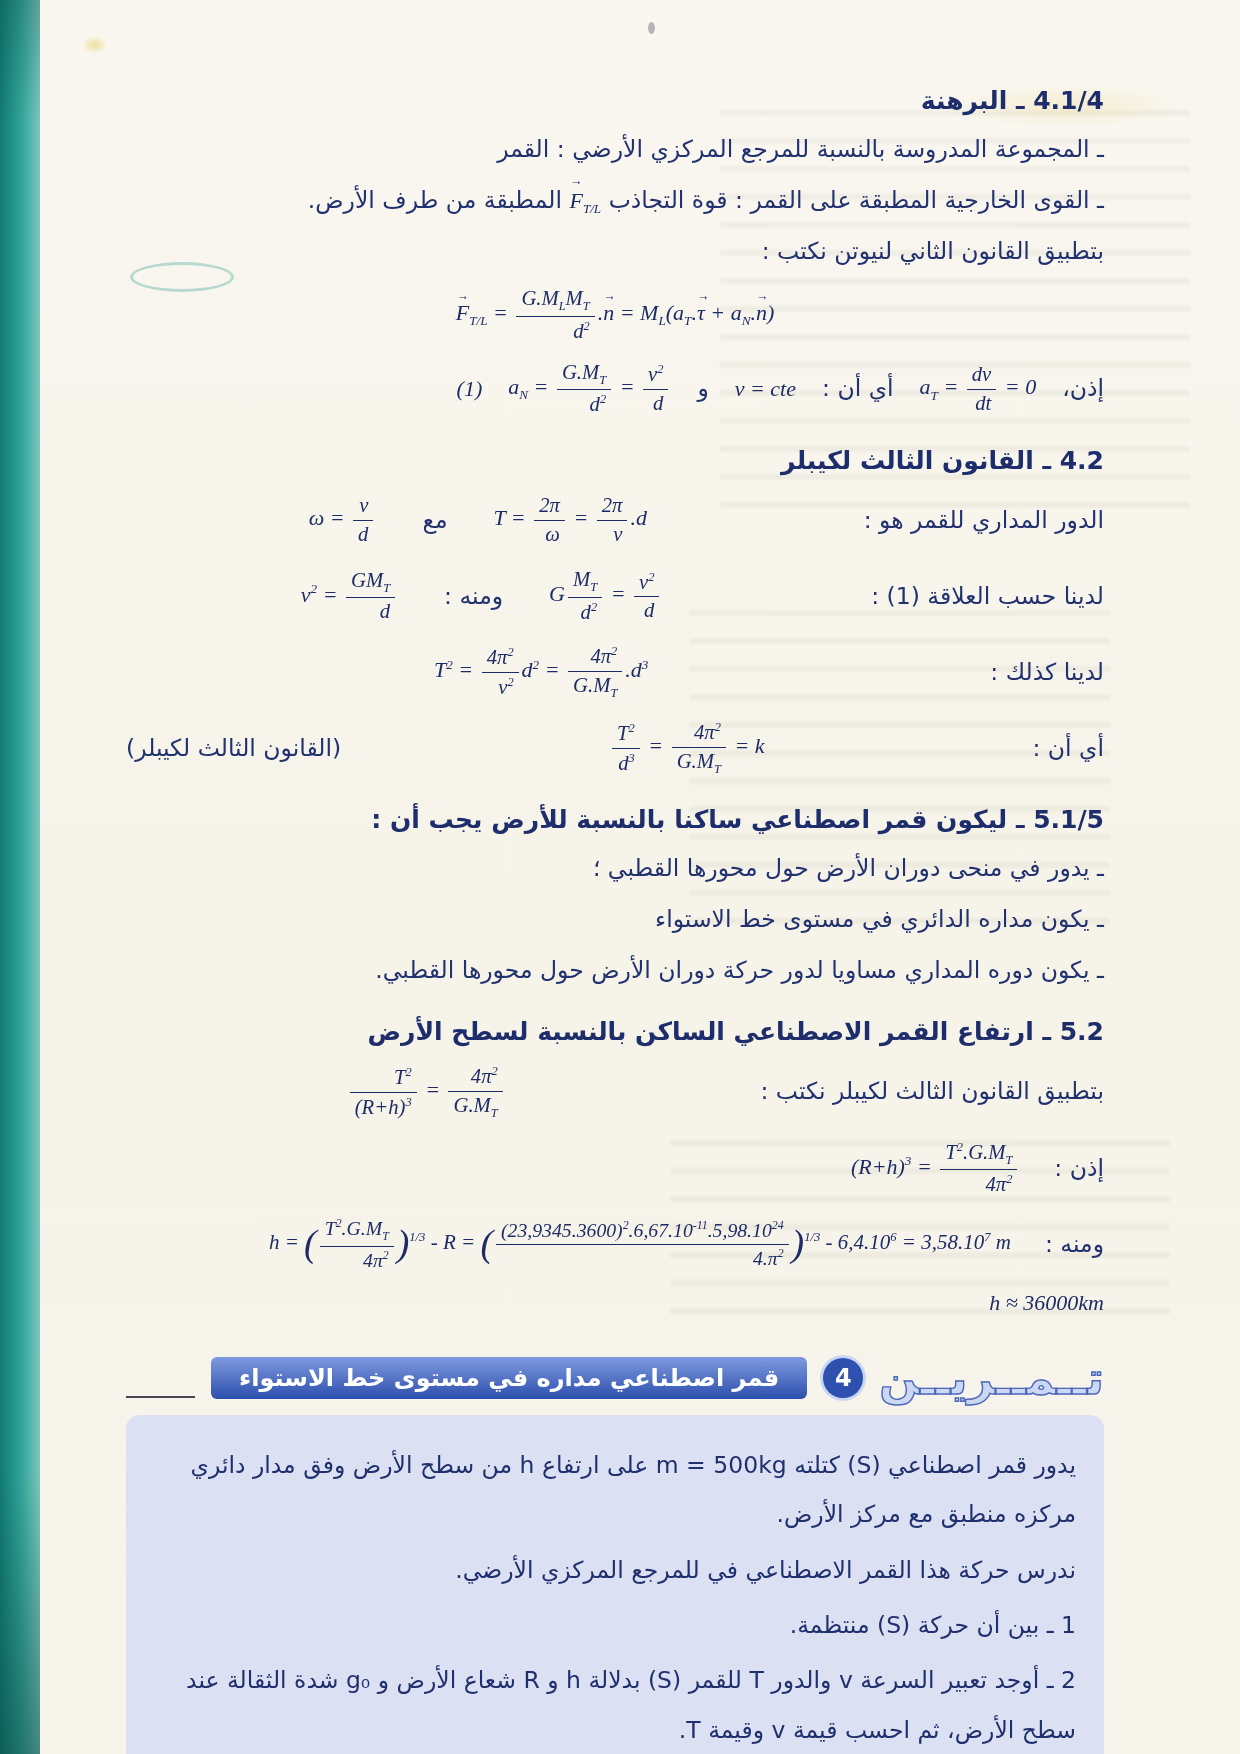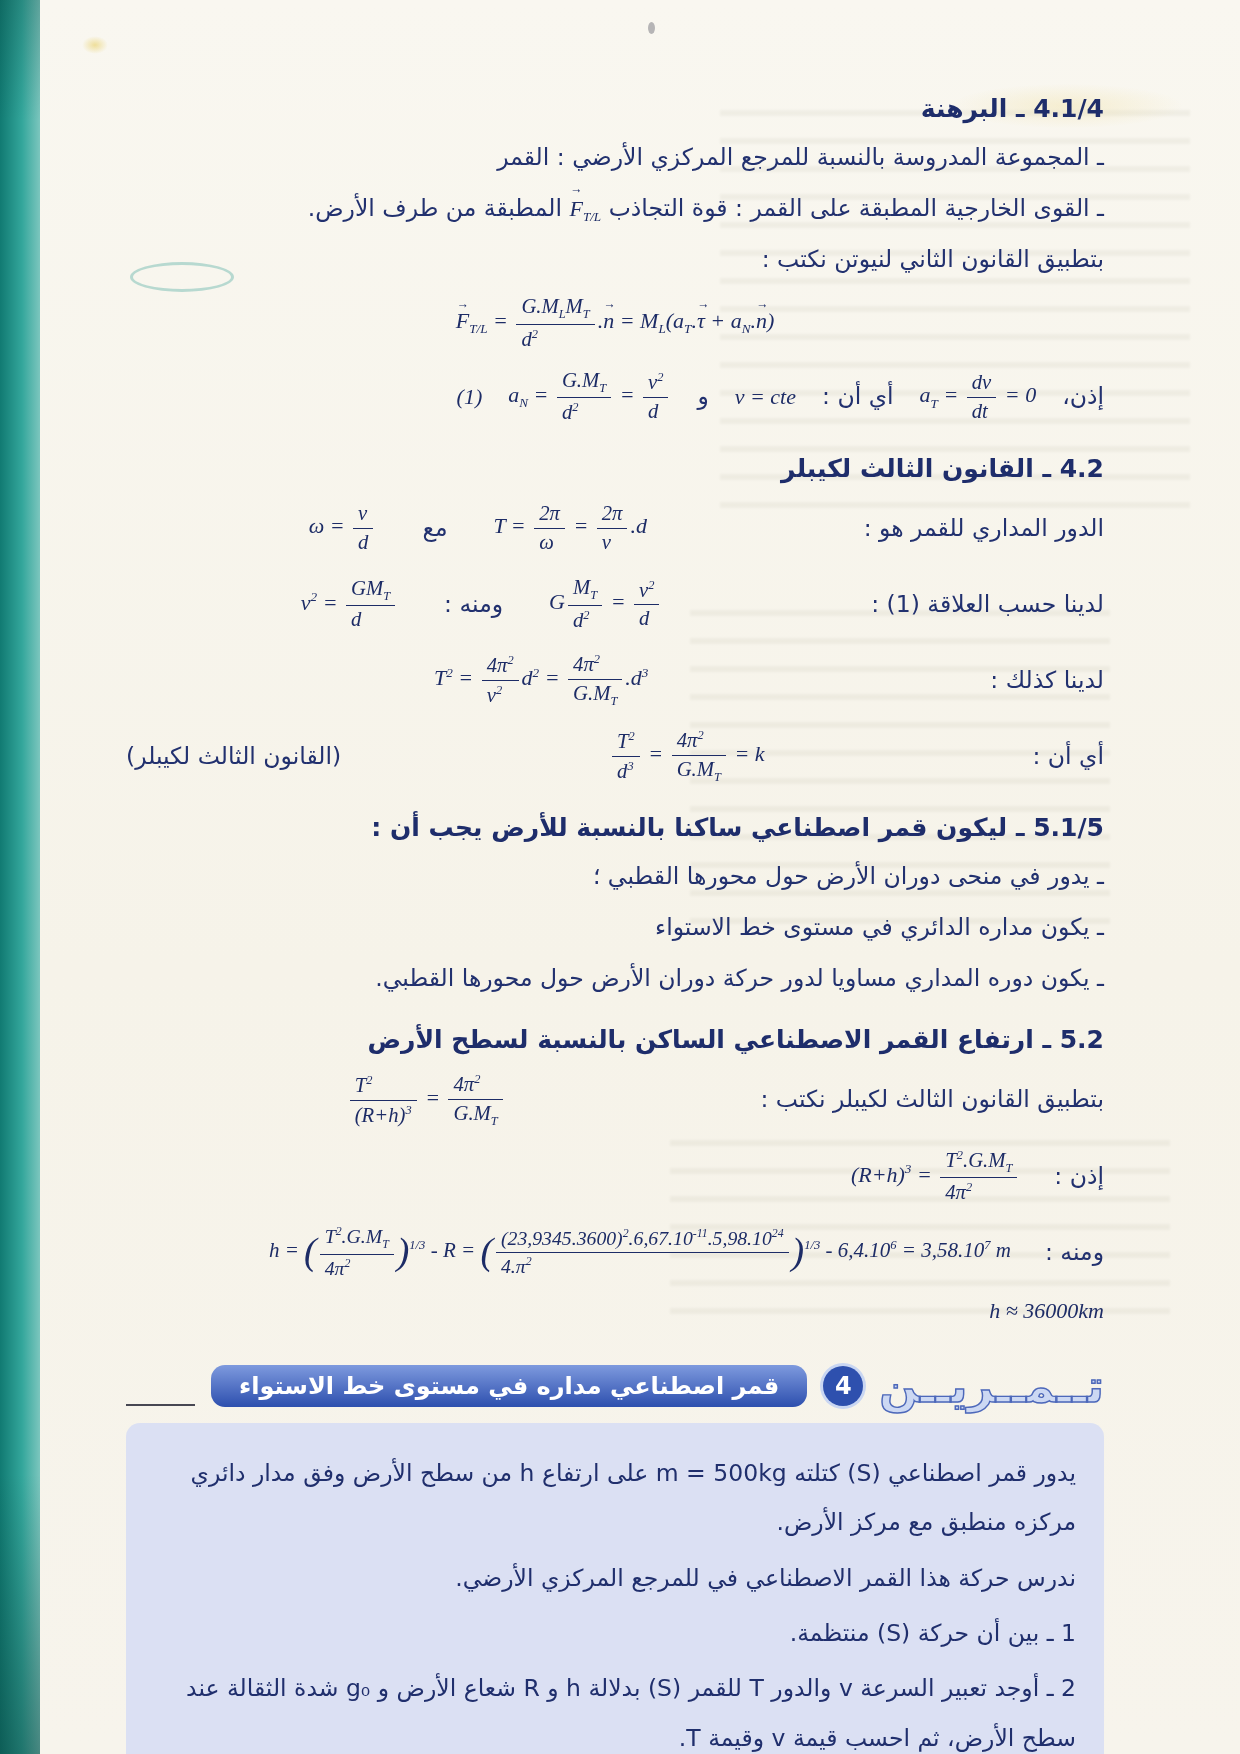--- a/index.html
+++ b/index.html
@@ -18,52 +18,52 @@
   
   .ghost{position:absolute;opacity:.05;filter:blur(1.3px);pointer-events:none;
          background:repeating-linear-gradient(180deg,#5a5330 0 6px,transparent 6px 28px);}
   .oval{position:absolute;left:130px;top:262px;width:104px;height:30px;
         border:3px solid rgba(46,156,146,.32);border-radius:50%;filter:blur(.6px);}
   .smudge{position:absolute;border-radius:50%;pointer-events:none;}
 
   .content{position:absolute;top:86px;right:136px;left:126px;direction:rtl;color:#22316f;}
 
   .h{font-size:25px;font-weight:700;color:#1e2d6b;margin:26px 0 14px;}
-  .h.first{margin-top:8px;text-align:right;}
+  .h.first{margin-top:0;text-align:right;}
   .t{font-size:23.5px;line-height:1.75;margin:10px 0;}
   .row{display:flex;align-items:center;gap:34px;margin:15px 0;}
   .row.center{justify-content:center;}
   .row.between{justify-content:space-between;}
   .row.toleft{}
   .row.dline{gap:26px;padding-left:190px;}
   .cluster{display:flex;flex:1;justify-content:center;align-items:center;gap:46px;}
 
   
   .m{direction:ltr;unicode-bidi:isolate;display:inline-block;
      font-family:"Liberation Serif","DejaVu Serif",serif;font-style:italic;
      font-size:22px;color:#1d2c66;white-space:nowrap;}
   .m.small{font-size:21px;}
   .m sub,.m sup{font-size:.6em;}
-  .frac{display:inline-block;vertical-align:middle;text-align:left;margin:0 3px;font-size:.94em;}
+  .frac{display:inline-block;vertical-align:middle;text-align:right;margin:0 3px;font-size:.94em;}
   .num{display:block;padding:0 5px 2px;line-height:1.15;}
   .den{display:block;border-top:1.6px solid currentColor;padding:2px 5px 0;line-height:1.15;}
   .vec{position:relative;display:inline-block;}
   .vec::after{content:"→";position:absolute;left:0;right:0;top:-0.95em;
               font-size:.55em;text-align:center;font-style:normal;}
   .bigp{font-size:1.8em;font-weight:300;vertical-align:middle;display:inline-block;line-height:1;}
 
   
   .ex-head{display:flex;align-items:center;gap:16px;margin:36px 0 10px;}
   .ex-word{font-size:45px;font-weight:bold;color:#ccd8f3;-webkit-text-stroke:1.4px #4d68ba;
            text-shadow:0 0 1px #4d68ba;letter-spacing:1px;white-space:nowrap;}
   .ex-num{width:40px;height:40px;border-radius:50%;background:#2e50ae;color:#fff;flex:0 0 auto;
           display:flex;align-items:center;justify-content:center;font-size:24px;font-weight:bold;
           box-shadow:0 0 0 3px #c9d6f2;}
   .ex-title{background:linear-gradient(180deg,#7e9ade,#2d4fae);color:#fff;font-size:24px;
-            font-weight:bold;padding:7px 28px;border-radius:14px;white-space:nowrap;}
+            font-weight:bold;padding:7px 28px;border-radius:6px;white-space:nowrap;}
   .ex-rule{flex:1;height:2px;background:#474752;align-self:flex-end;margin-bottom:7px;}
 
   .ex-box{background:#dbe0f3;border-radius:14px;padding:20px 28px;margin-top:6px;}
   .ex-box p{font-size:23.5px;line-height:2.1;margin:6px 0;color:#202f6d;}
 </style>
 </head>
 <body>
 
 <div class="scan">
   <div class="spine"></div>

